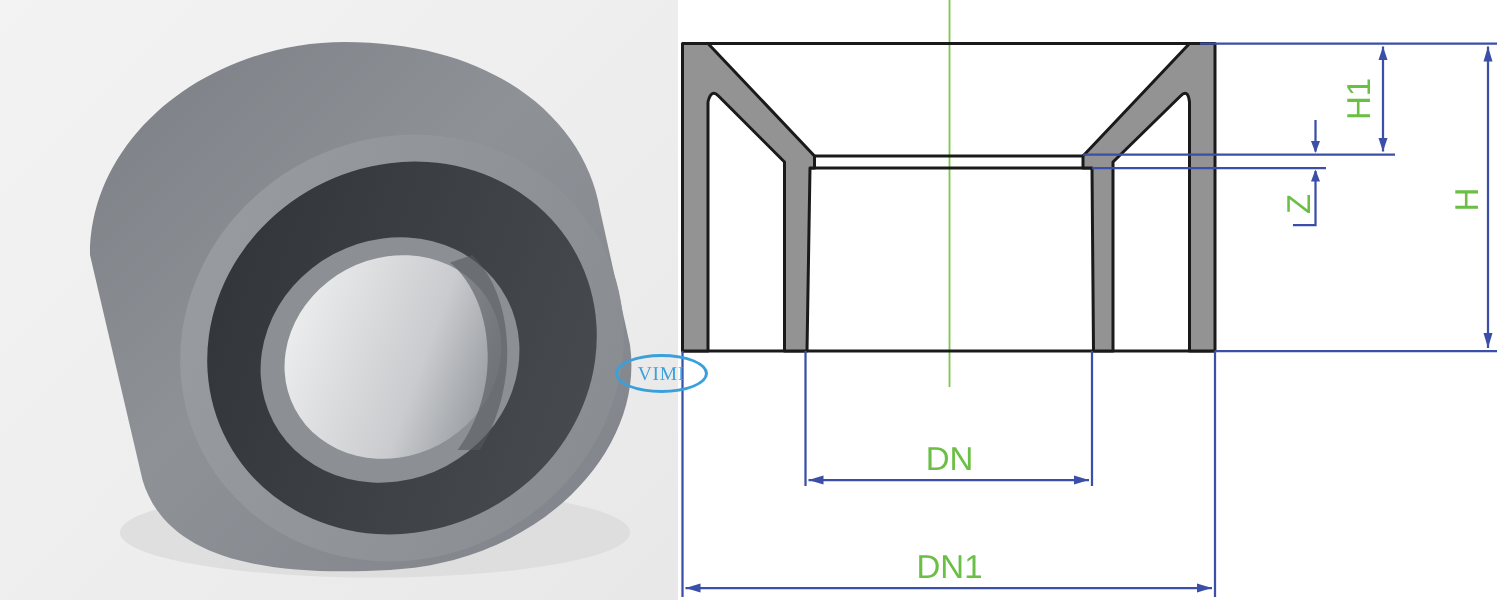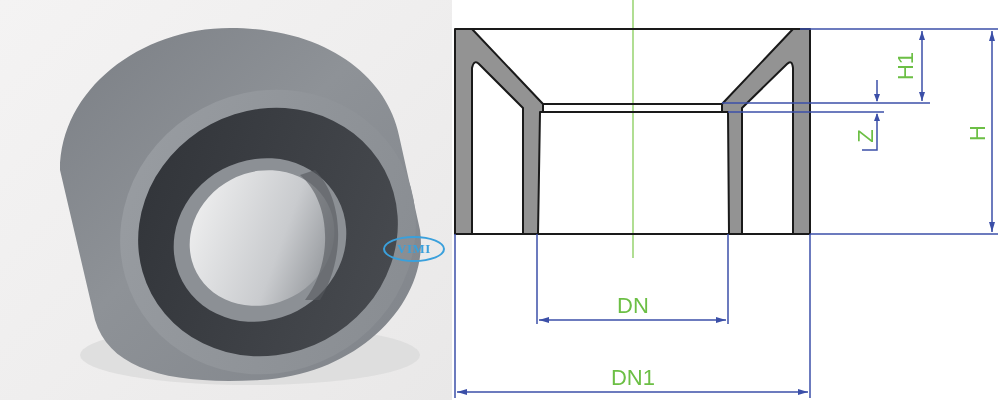--- a/index.html
+++ b/index.html
@@ -15,25 +15,25 @@
     }
     #drawing {
       position: absolute; left: 0; top: 0; width: 1000px; height: 400px;
     }
     .dim-label {
       font-family: "Liberation Sans", sans-serif;
       font-size: 22px;
       fill: #6cbf45;
     }
     #watermark {
-      position: absolute; left: 383px; top: 236px; width: 62px; height: 26px;
+      position: absolute; left: 410px; top: 236px; width: 62px; height: 26px;
       border: 2px solid #3aa0dc; border-radius: 50%;
       box-sizing: border-box;
       display: flex; align-items: center; justify-content: center;
-      font-family: "Liberation Serif", serif; font-weight: bold;
+      font-family: "Liberation Serif", serif; font-weight: normal;
       font-size: 13px; color: #3aa0dc; letter-spacing: 0.5px;
       background: rgba(255,255,255,0.0);
     }
   </style>
 </head>
 <body>
 
 <div id="photo-panel">
   <svg width="452" height="400" viewBox="0 0 452 400">
     <defs>

